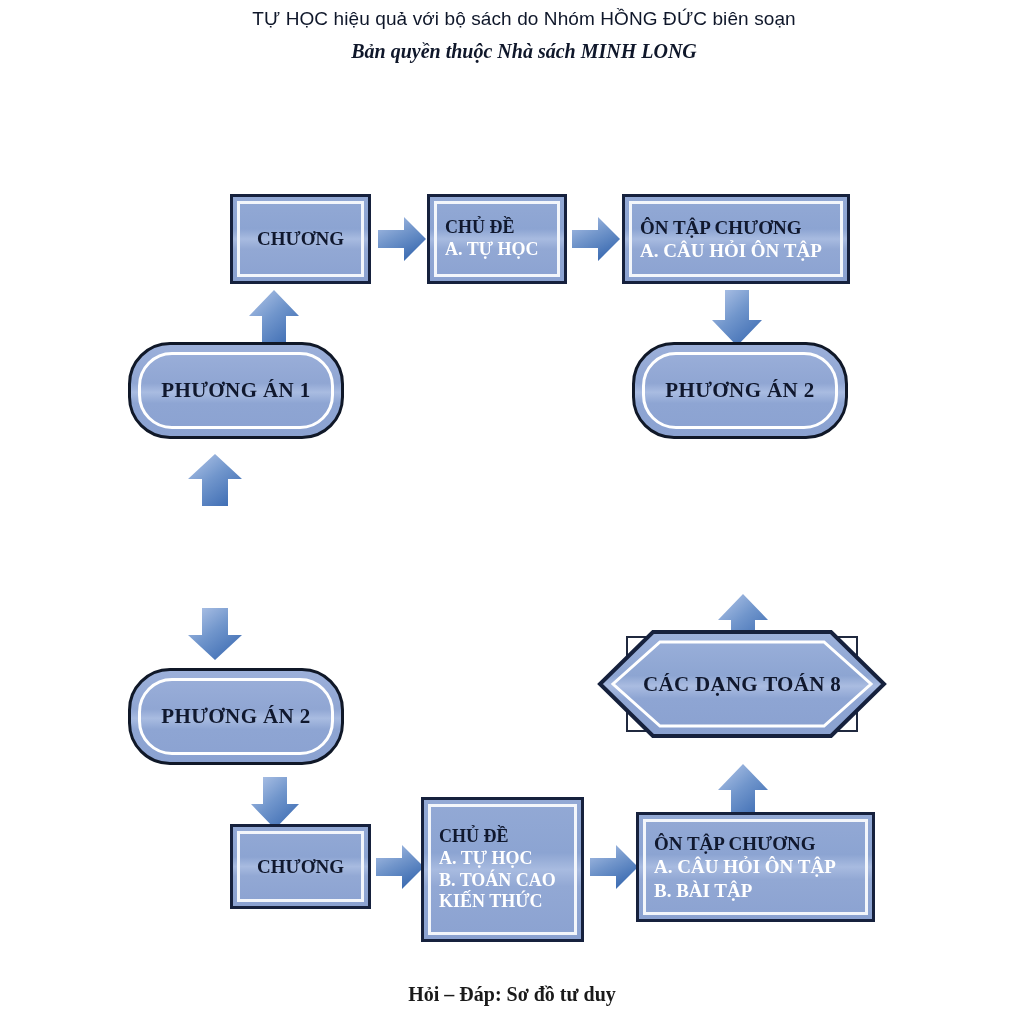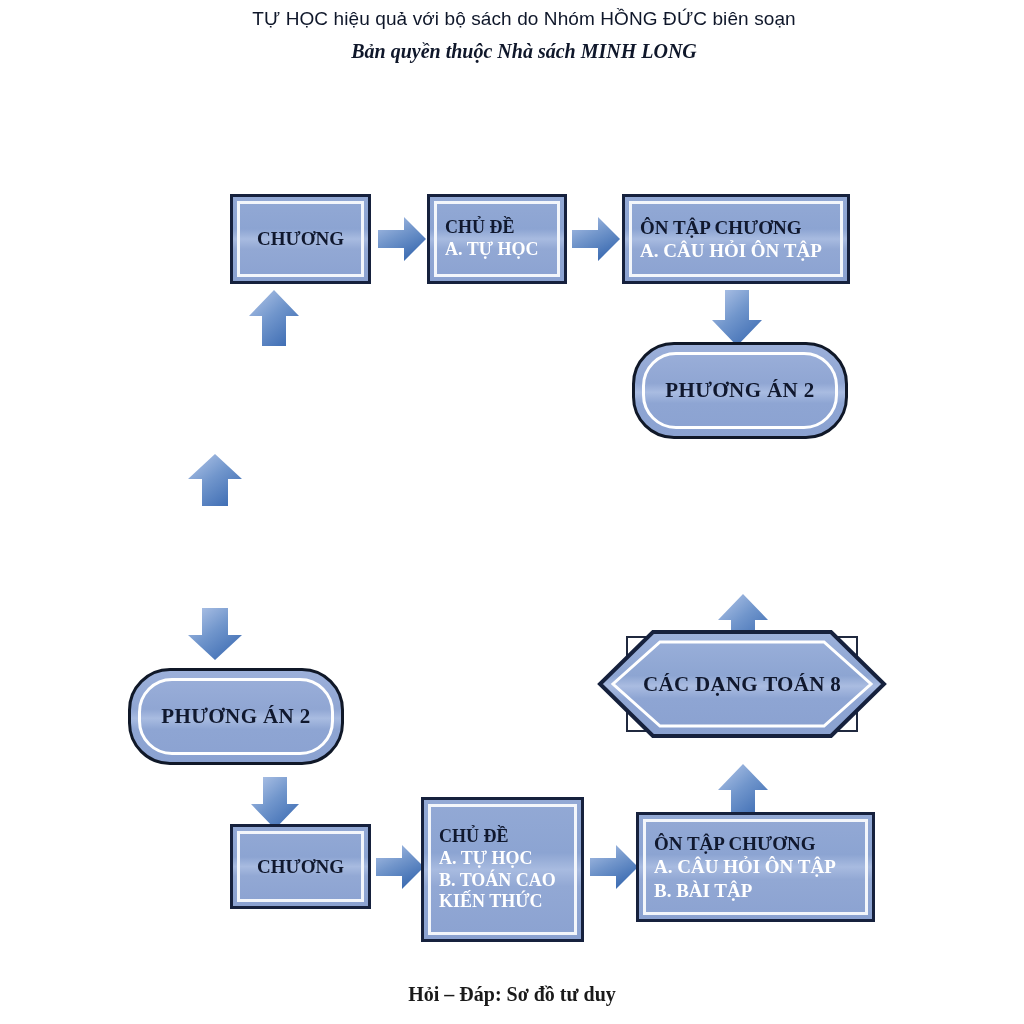--- a/index.html
+++ b/index.html
@@ -163,20 +163,25 @@
           <linearGradient id="gD1" x1="0" y1="0" x2="0.8" y2="1">
       <stop offset="0" stop-color="#b7c9ea"></stop>
             <stop offset="0.5" stop-color="#7196cc"></stop>
             <stop offset="1" stop-color="#3d6cb3"></stop>
           </linearGradient>
         </defs>
       <polygon points="15,2 39,2 39,32 52,32 27,58 2,32 15,32" fill="url(#gD1)"></polygon>
       </svg>
   </div>
 
+  <div class="round" style="left:128px;top:342px;width:216px;height:97px;">
+    <div class="inner">
+      <span class="lbl">PHƯƠNG ÁN 1</span>
+    </div>
+  </div>
 
   <div class="round" style="left:632px;top:342px;width:216px;height:97px;">
     <div class="inner">
       <span class="lbl">PHƯƠNG ÁN 2</span>
     </div>
   </div>
 
   <div class="arrow" style="left:186px;top:452px;width:58px;height:56px;">
     <svg viewBox="0 0 58 56">
         <defs>

